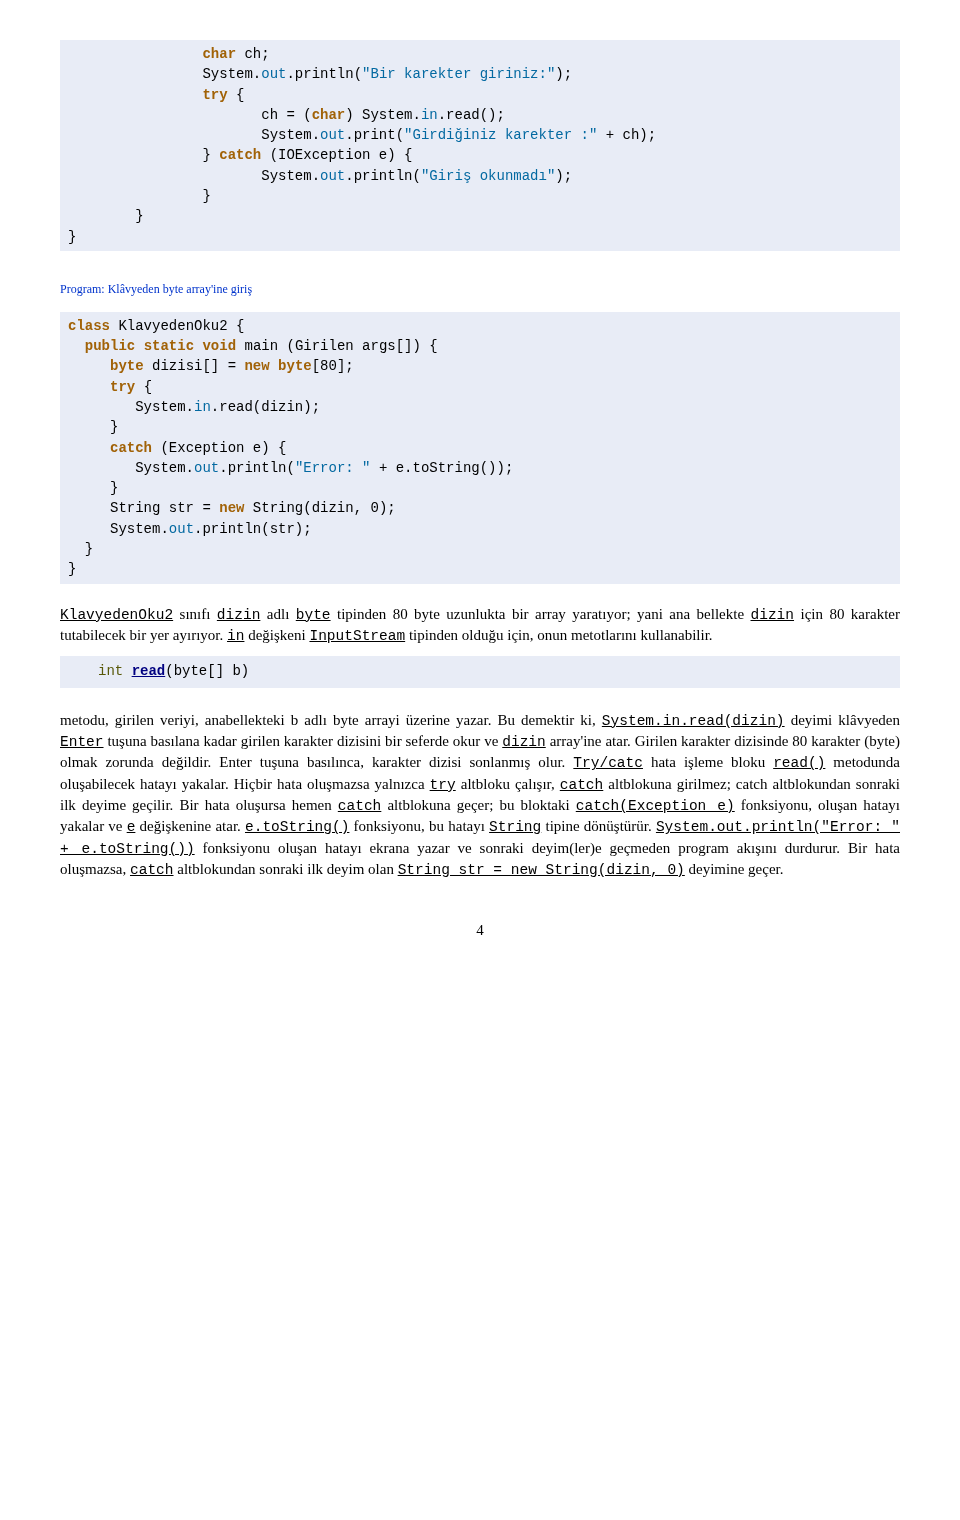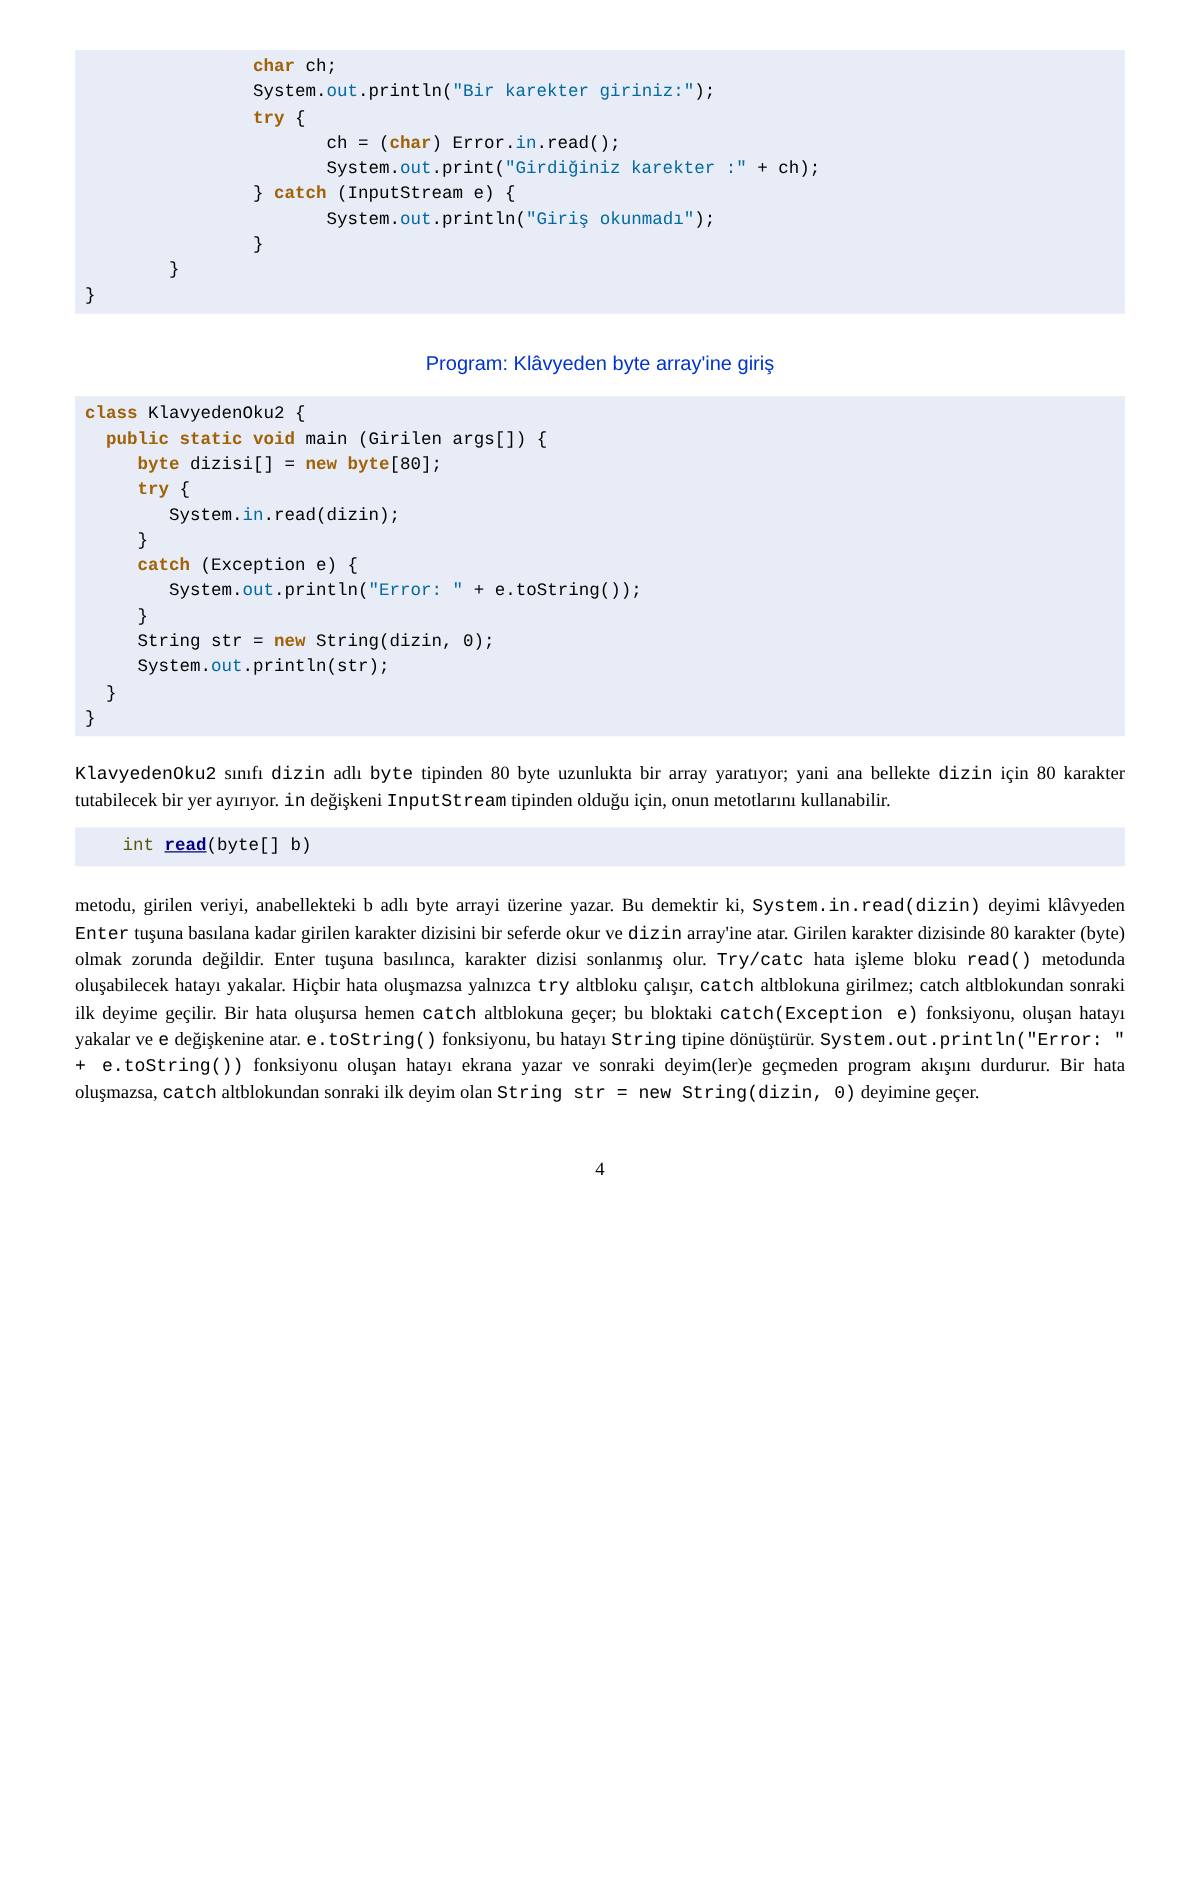--- a/index.html
+++ b/index.html
@@ -21,53 +21,52 @@
     color: #000;
     margin-bottom: 20px;
   }
   .kw-bold { font-weight: bold; }
   .c-red { color: #a16207; }
   .c-blue { color: #0369a1; }
   .c-olive { color: #585808; margin-left: 20px; }
   .c-navy { color: #000080; }
   .section-title {
     color: #0033cc;
-    font-family: Liberation Sans, sans-serif;
-    font-size: 16px;
+    font-family: Liberation Serif, serif;
+    font-size: 12px;
     margin: 30px 0 14px 0;
-    text-align: center;
   }
   .bodytext {
     text-align: justify;
     margin-bottom: 10px;
   }
-  .mono { font-family: "Courier New", Courier, monospace; font-size: 14.5px; }
+  .mono { font-family: "Courier New", Courier, monospace; font-size: 14.5px; text-decoration: underline; }
   .small-code {
     background: #e8ecf6;
     font-family: "Courier New", Courier, monospace;
     font-size: 14px;
     padding: 6px 18px;
     margin: 10px 0 22px 0;
   }
   .bold-link { font-weight: bold; text-decoration: underline; }
   .page-num {
     text-align: center;
     margin-top: 40px;
     font-size: 15px;
   }
 </style>
 </head>
 <body>
 
 <div class="codeblock"><span>                </span><span class="kw-bold c-red">char</span><span> ch;</span>
 <span>                System.</span><span class="c-blue">out</span><span>.println(</span><span class="c-blue">"Bir karekter giriniz:"</span><span>);</span>
 <span>                </span><span class="kw-bold c-red">try</span><span> {</span>
-<span>                       ch = (</span><span class="kw-bold c-red">char</span><span>) Error.</span><span class="c-blue">in</span><span>.read();</span>
+<span>                       ch = (</span><span class="kw-bold c-red">char</span><span>) System.</span><span class="c-blue">in</span><span>.read();</span>
 <span>                       System.</span><span class="c-blue">out</span><span>.print(</span><span class="c-blue">"Girdiğiniz karekter :"</span><span> + ch);</span>
-<span>                } </span><span class="kw-bold c-red">catch</span><span> (InputStream e) {</span>
+<span>                } </span><span class="kw-bold c-red">catch</span><span> (IOException e) {</span>
 <span>                       System.</span><span class="c-blue">out</span><span>.println(</span><span class="c-blue">"Giriş okunmadı"</span><span>);</span>
 <span>                }</span>
 <span>        }</span>
 <span>}</span></div>
 
 <div class="section-title">Program: Klâvyeden byte array'ine giriş</div>
 
 <div class="codeblock"><span class="kw-bold c-red">class</span><span> KlavyedenOku2 {</span>
 <span>  </span><span class="kw-bold c-red">public</span><span> </span><span class="kw-bold c-red">static</span><span> </span><span class="kw-bold c-red">void</span><span> main (Girilen args[]) {</span>
 <span>     </span><span class="kw-bold c-red">byte</span><span> dizisi[] = </span><span class="kw-bold c-red">new</span><span> </span><span class="kw-bold c-red">byte</span><span>[80];</span>

